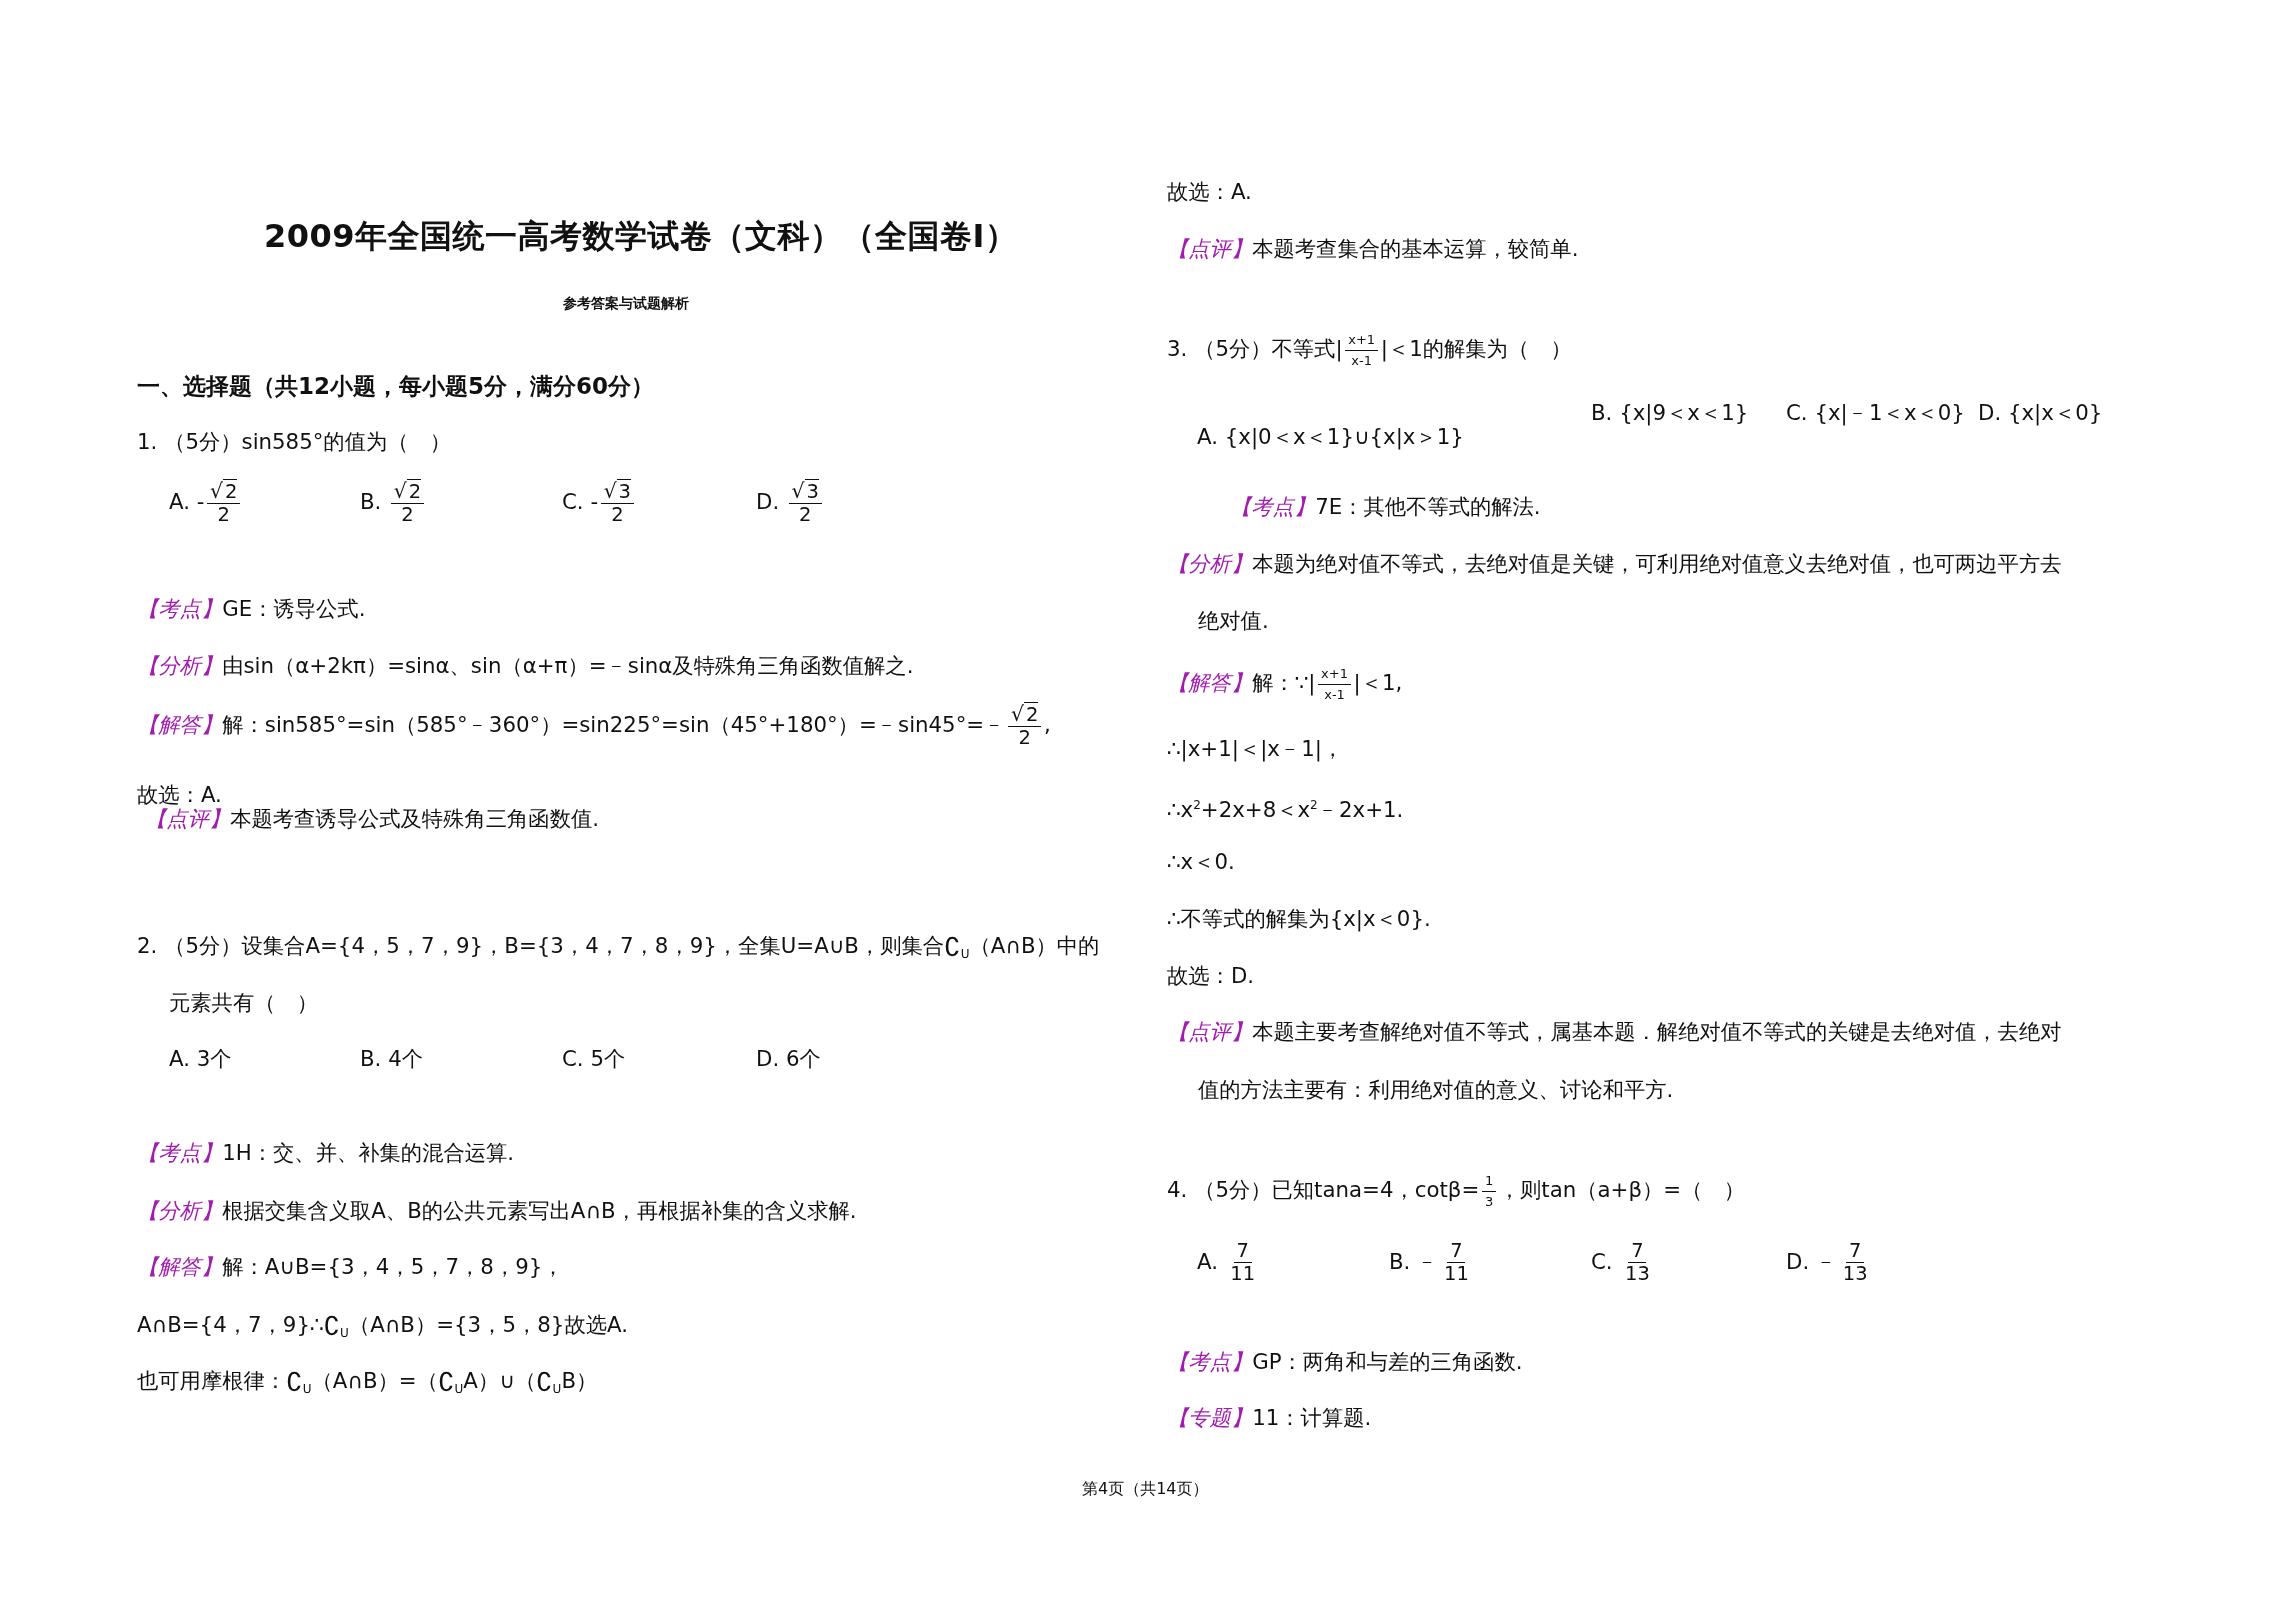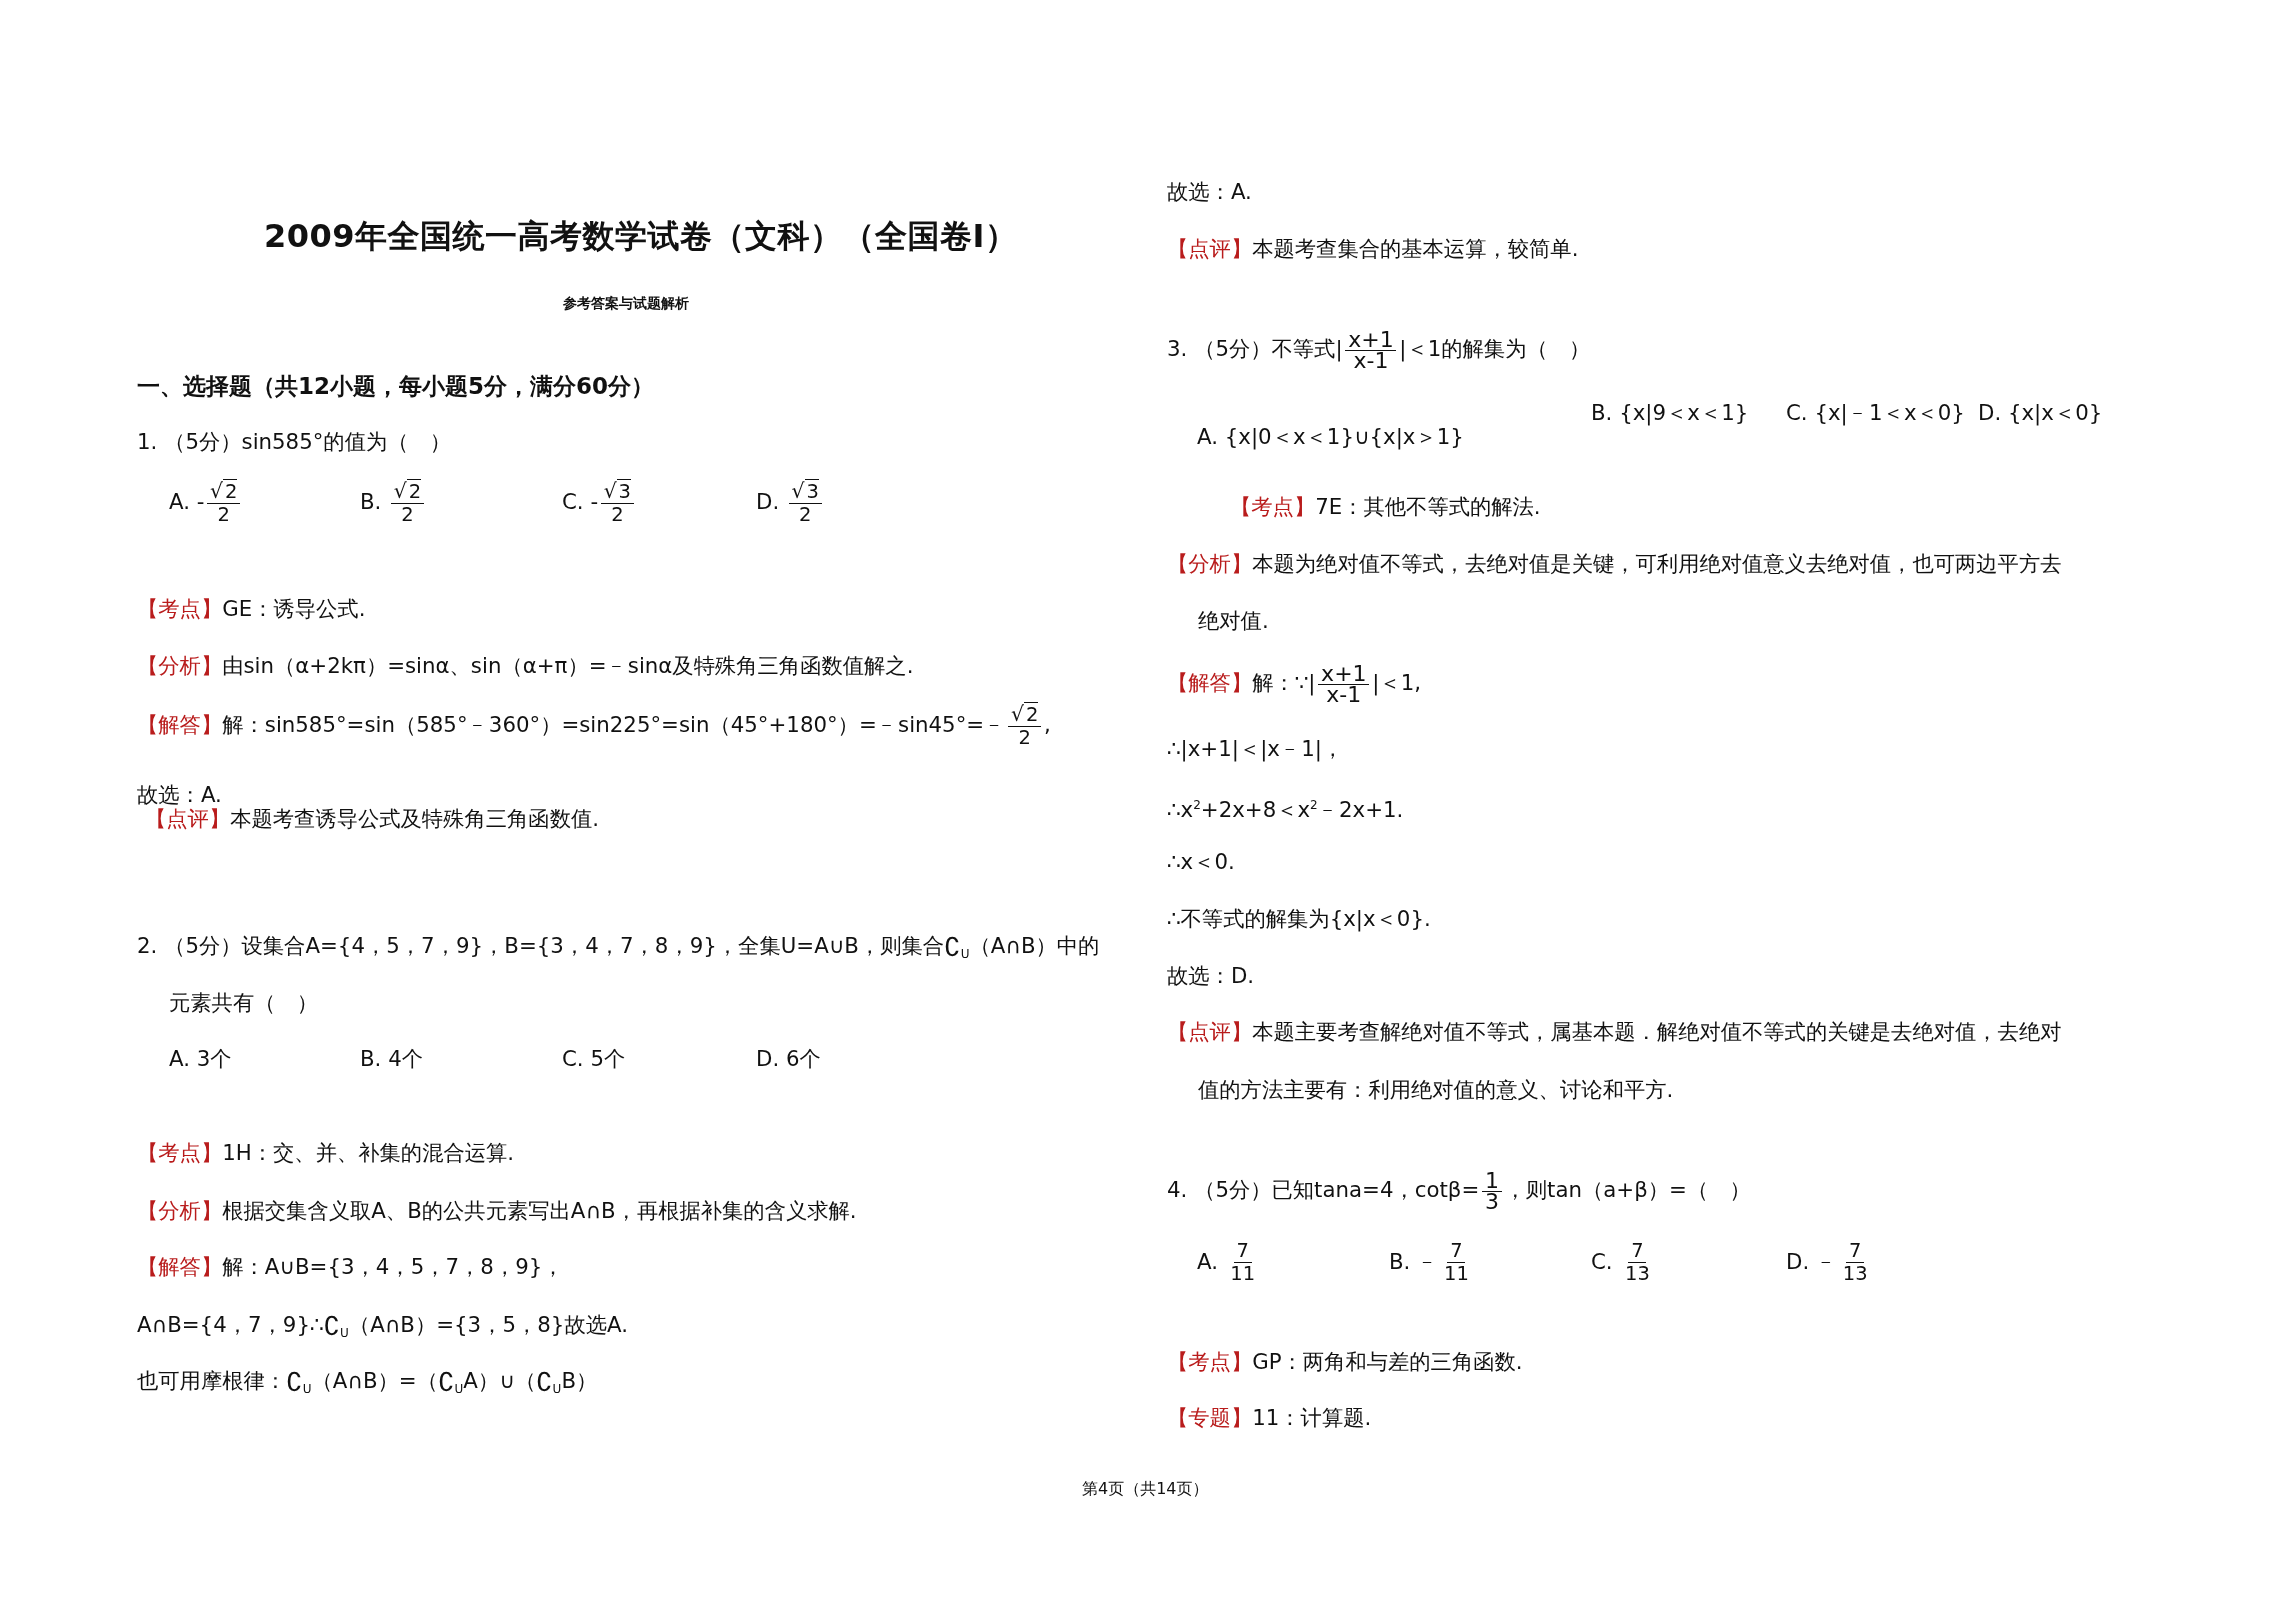--- a/index.html
+++ b/index.html
@@ -3,26 +3,26 @@
 <meta charset="utf-8">
 <style>
   html, body { margin:0; padding:0; background:#ffffff; }
   body { width:2296px; height:1622px; position:relative; overflow:hidden;
          font-family:"DejaVu Sans","Liberation Sans",sans-serif; color:#111; }
   .abs { position:absolute; white-space:nowrap; }
   .t { font-size:21.3px; line-height:28px; }
   .title { font-size:32px; font-weight:bold; letter-spacing:0.5px; }
   .subtitle { font-size:14px; font-weight:bold; }
   .section { font-size:23px; font-weight:bold; }
-  .tag { color:#b91c1c; }
+  .tag { color:#a21caf;font-style:italic; }
   .frac { display:inline-flex; flex-direction:column; align-items:center; vertical-align:middle;
           font-size:19.5px; line-height:22px; margin:0 2.8px; }
   .frac .num { border-bottom:1.4px solid #111; padding:0 2.8px; }
   .frac .den { padding:0 2.8px; }
-  .small { font-size:22px; line-height:19.5px; }
+  .small { font-size:13px; line-height:19.5px; }
   .sqrt { border-top:1.4px solid #111; padding-left:1.9px; }
   .rad { font-size:20.4px; }
   sup { font-size:12px; }
   sub { font-size:12px; }
   .cu { font-size:26px; vertical-align:-2.8px; }
   .footer { font-size:16px; }
 </style>
 </head>
 <body>
 

